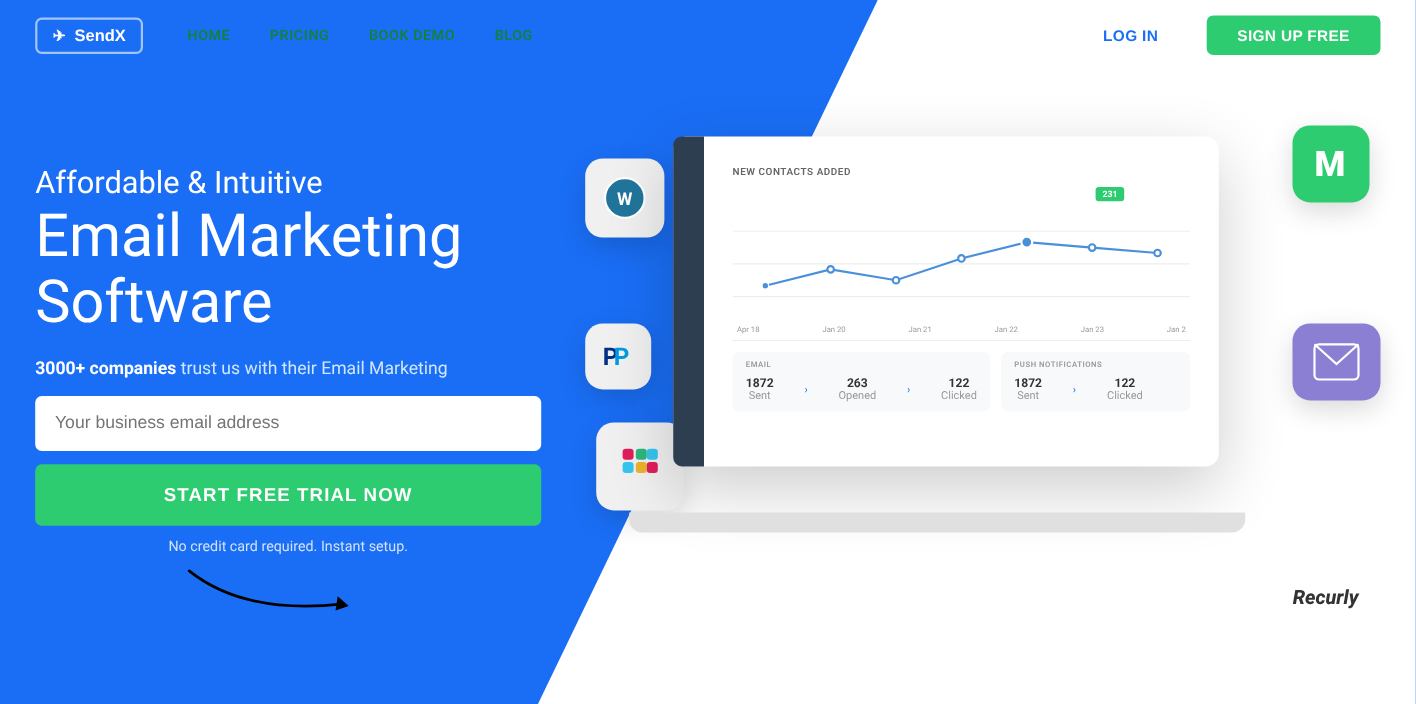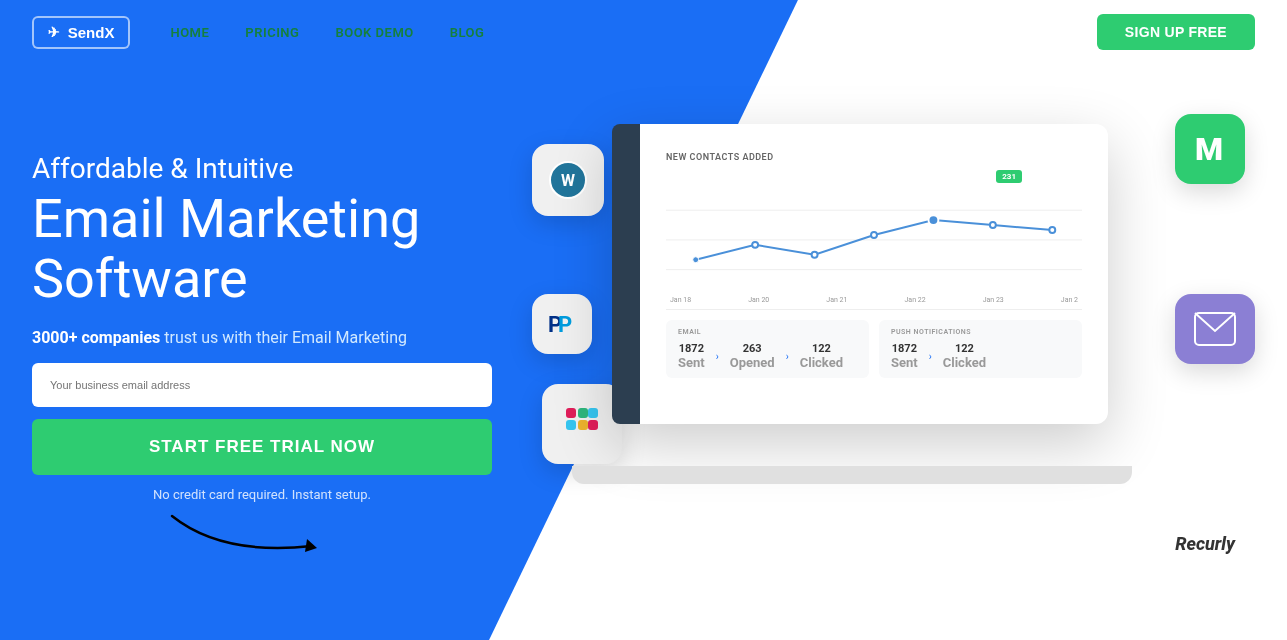--- a/index.html
+++ b/index.html
@@ -125,21 +125,21 @@
     }
     .trust-text strong {
       color: #fff;
       font-weight: 700;
     }
     .email-input {
       width: 460px;
       padding: 16px 18px;
       border: none;
       border-radius: 6px;
-      font-size: 11px;
+      font-size: 16px;
       color: #999;
       outline: none;
       display: block;
       margin-bottom: 12px;
       background: #fff;
     }
     .trial-btn {
       width: 460px;
       padding: 18px;
       background: #2ecc71;
@@ -261,35 +261,34 @@
     .stat-label {
       font-size: 7px;
       color: #999;
       font-weight: 600;
       letter-spacing: 0.5px;
       text-transform: uppercase;
       margin-bottom: 6px;
     }
     .stat-items {
       display: flex;
-      gap: 11px;
+      gap: 28px;
       align-items: center;
     }
     .stat-item {
       text-align: center;
     }
     .stat-value {
       font-size: 11px;
       font-weight: 700;
       color: #333;
     }
     .stat-name {
-      font-size: 13px;
+      font-size: 10px;
       color: #999;
-      font-weight: bold;
     }
     .stat-arrow {
       color: #1a6ef5;
       font-size: 10px;
     }
 
     
     .float-icon {
       position: absolute;
       border-radius: 16px;
@@ -375,20 +374,21 @@
   </button>
 
   <nav>
     <a class="nav-link">HOME</a>
     <a class="nav-link">PRICING</a>
     <a class="nav-link">BOOK DEMO</a>
     <a class="nav-link">BLOG</a>
   </nav>
 
   <div class="header-right">
+    <button class="btn-login">LOG IN</button>
     <button class="btn-signup">SIGN UP FREE</button>
   </div>
 </header>
 
 <div class="main">
 
   <div class="left">
     <p class="subtitle">Affordable &amp; Intuitive</p>
     <h1 class="headline">
       <span>Email Marketing</span><br>
@@ -473,21 +473,21 @@
 
               <circle cx="30" cy="80" r="3" fill="#4a90d9" stroke="white" stroke-width="1"></circle>
               <circle cx="90" cy="65" r="3" fill="white" stroke="#4a90d9" stroke-width="2"></circle>
               <circle cx="150" cy="75" r="3" fill="white" stroke="#4a90d9" stroke-width="2"></circle>
               <circle cx="210" cy="55" r="3" fill="white" stroke="#4a90d9" stroke-width="2"></circle>
               <circle cx="270" cy="40" r="5" fill="#4a90d9" stroke="white" stroke-width="2"></circle>
               <circle cx="330" cy="45" r="3" fill="white" stroke="#4a90d9" stroke-width="2"></circle>
               <circle cx="390" cy="50" r="3" fill="white" stroke="#4a90d9" stroke-width="2"></circle>
             </svg>
             <div class="chart-dates">
-              <span>Jan 18</span>
+              <span>Apr 18</span>
               <span>Jan 20</span>
               <span>Jan 21</span>
               <span>Jan 22</span>
               <span>Jan 23</span>
               <span>Jan 2</span>
             </div>
           </div>
 
           <div class="stats-row">
 

